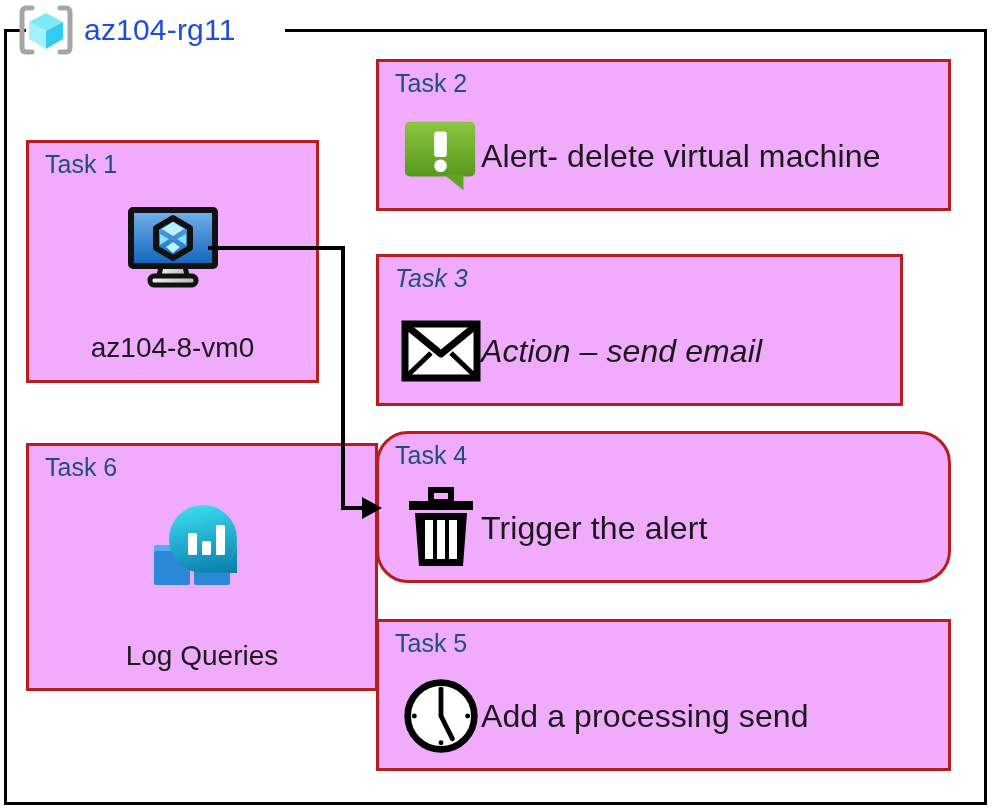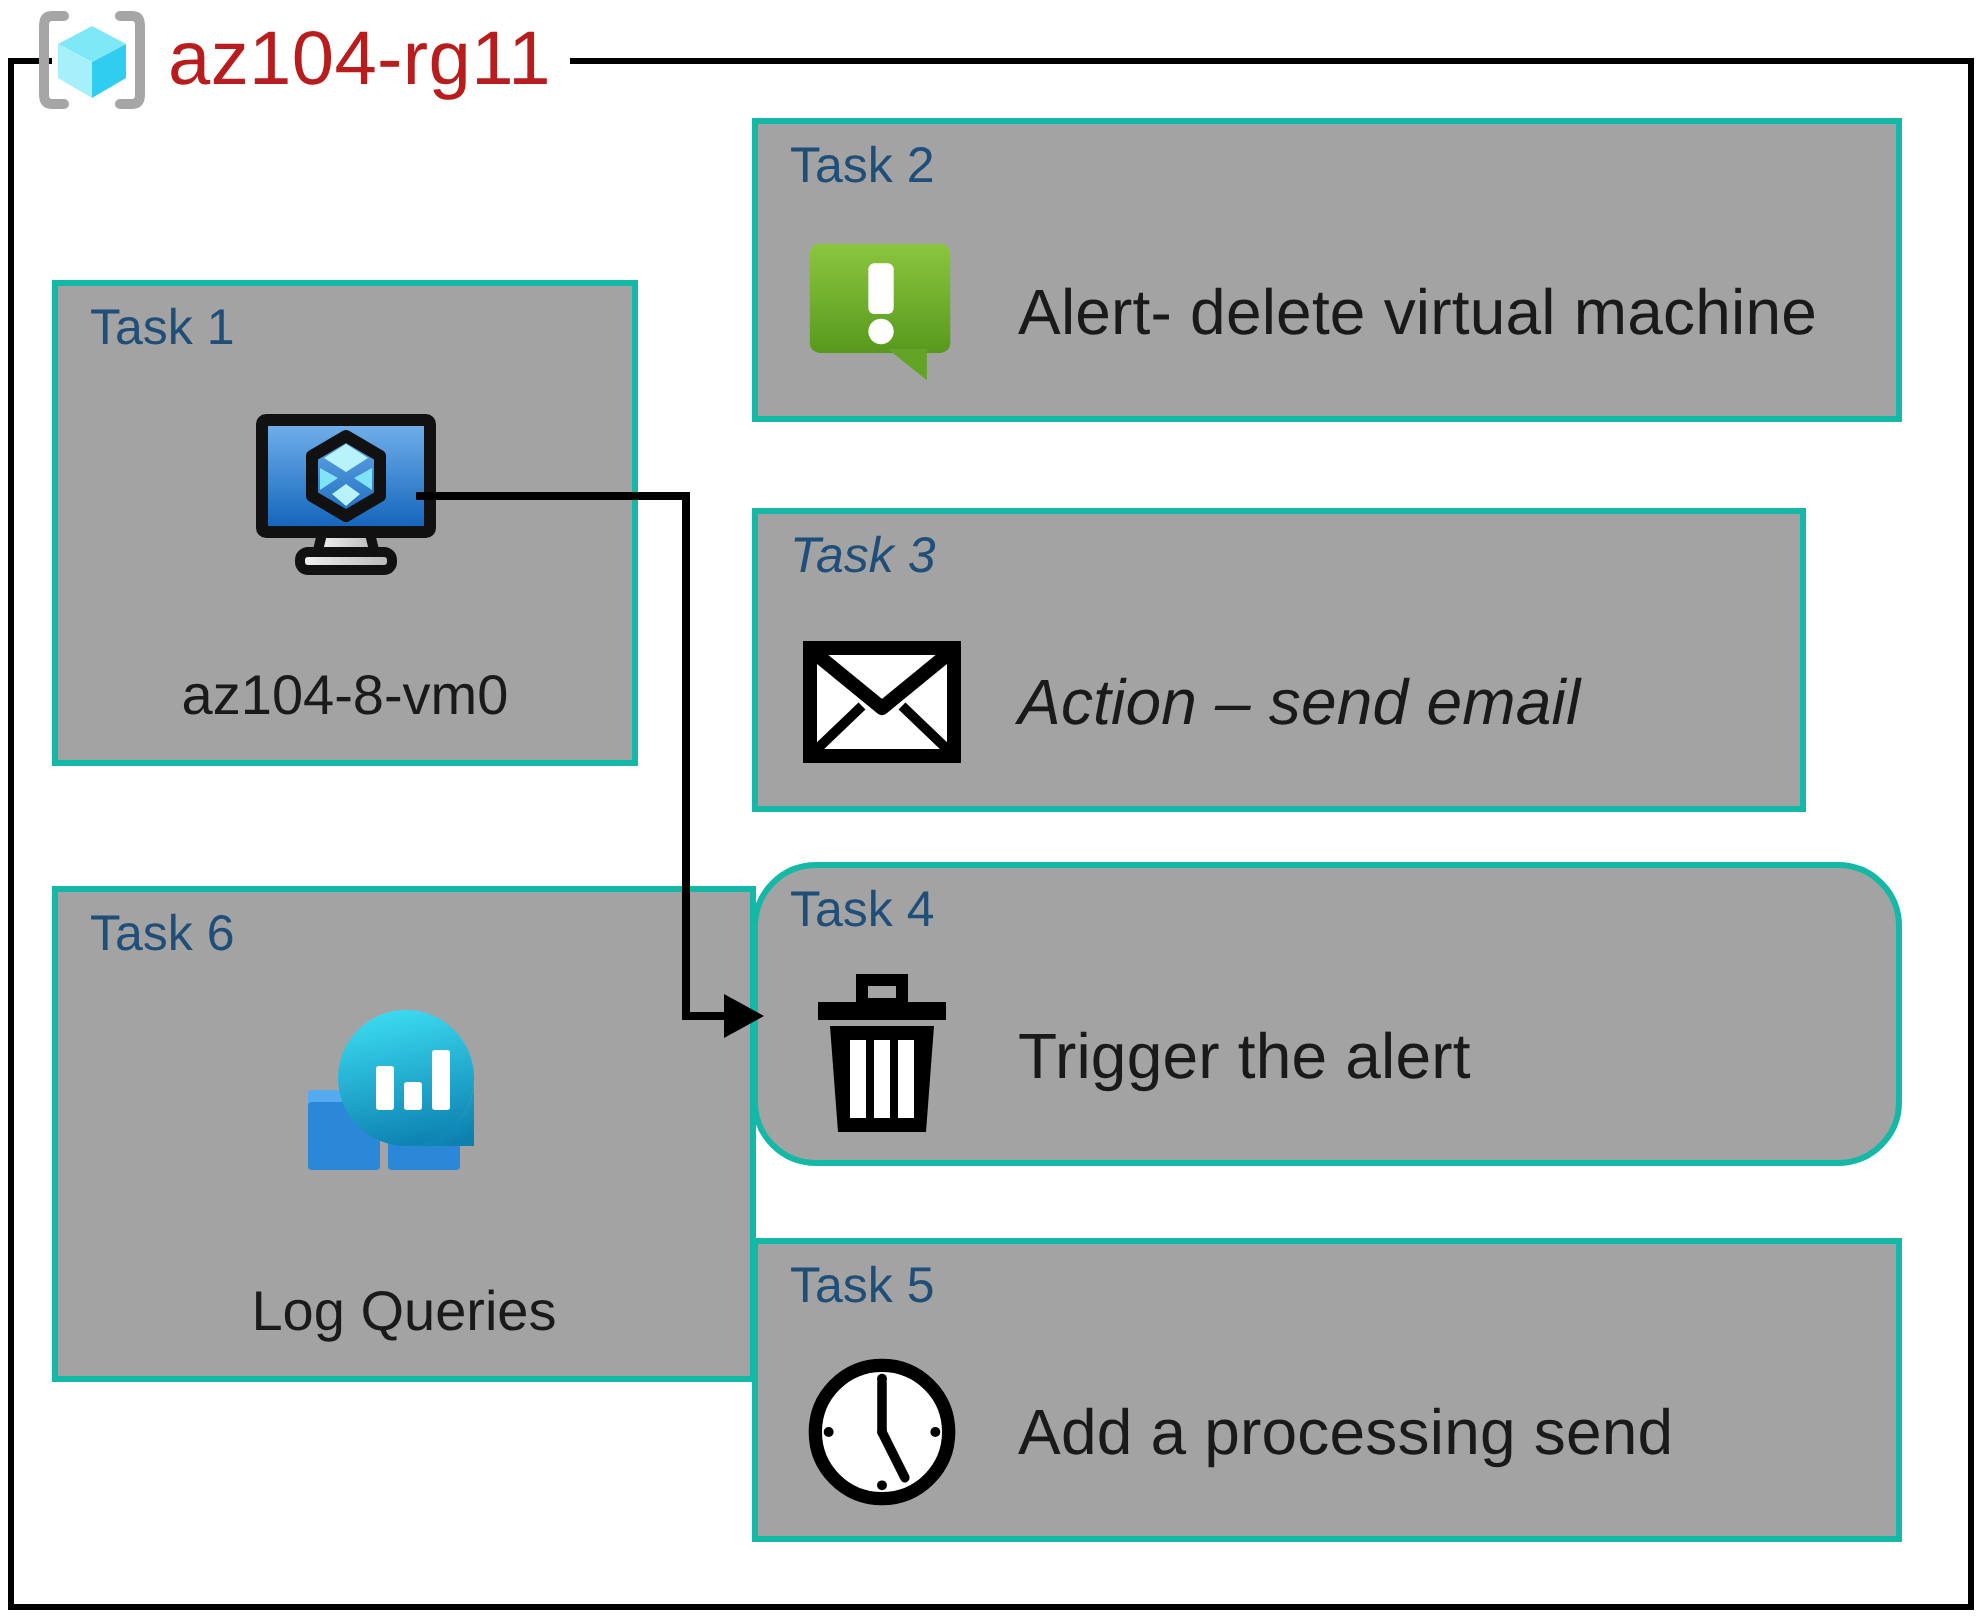--- a/index.html
+++ b/index.html
@@ -61,33 +61,33 @@
     display: flex;
     align-items: center;
     gap: 10px;
   }
   .rg-icon {
     width: 56px;
     height: 52px;
     display: block;
   }
   .rg-title-text {
-    font-size: 38px;
-    color: #b91c1c;
+    font-size: 30px;
+    color: #1d4ed8;
     line-height: 1;
     white-space: nowrap;
     letter-spacing: 0.2px;
   }
 
   
   .task-box {
     position: absolute;
     box-sizing: border-box;
-    background: #a3a3a3;
-    border: 3px solid #14b8a6;
+    background: #f0abfc;
+    border: 3px solid #b91c1c;
   }
   .task-label {
     position: absolute;
     left: 16px;
     top: 8px;
     font-size: 25px;
     color: #1f4e79;
     line-height: 1.1;
     white-space: nowrap;
   }
@@ -116,21 +116,20 @@
 
   
   .box-wide .task-row {
     position: absolute;
     left: 22px;
     top: 48px;
     right: 10px;
     bottom: 6px;
     display: flex;
     align-items: center;
-    gap: 28px;
   }
   .box-wide .task-icon-wrap {
     width: 80px;
     height: 80px;
     flex: 0 0 80px;
     display: flex;
     align-items: center;
     justify-content: center;
   }
   .box-wide .task-caption {

